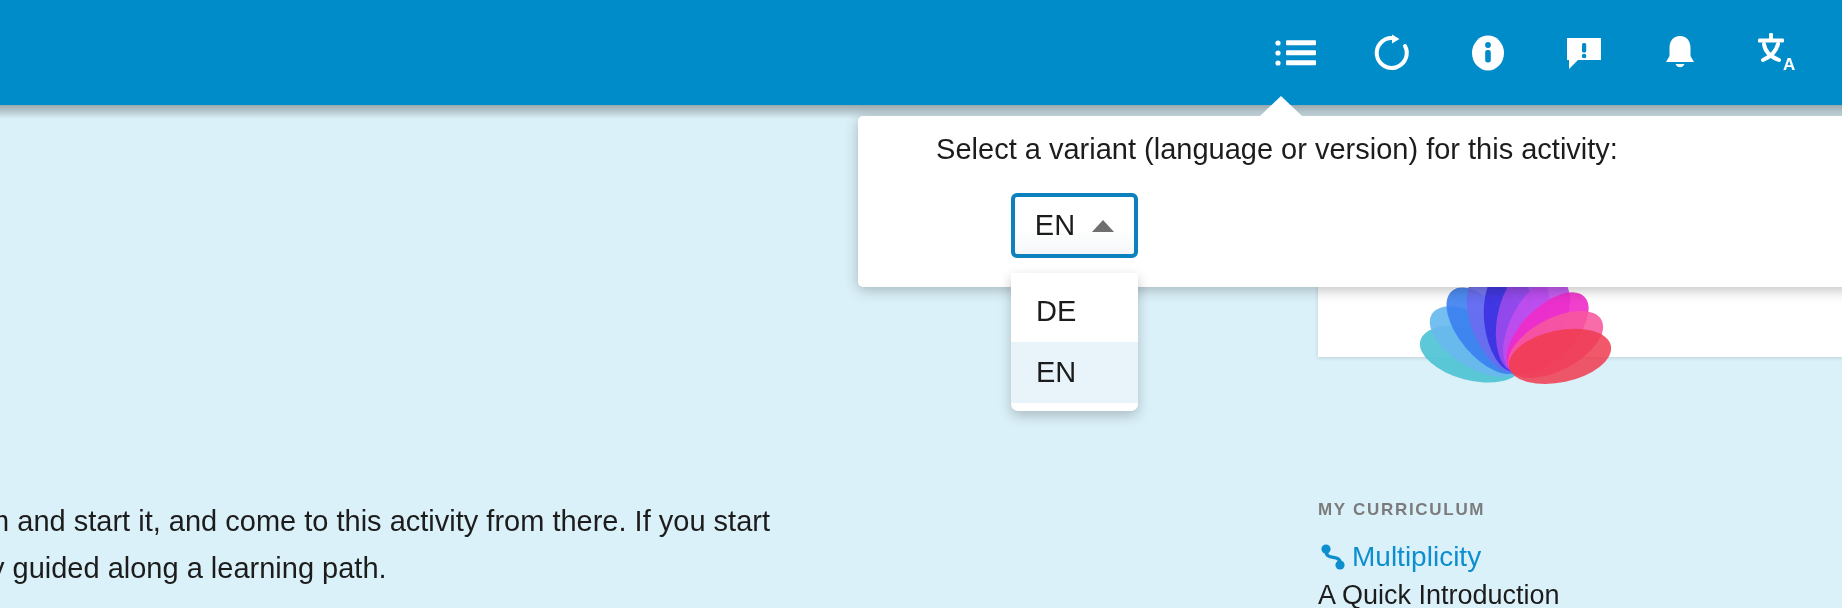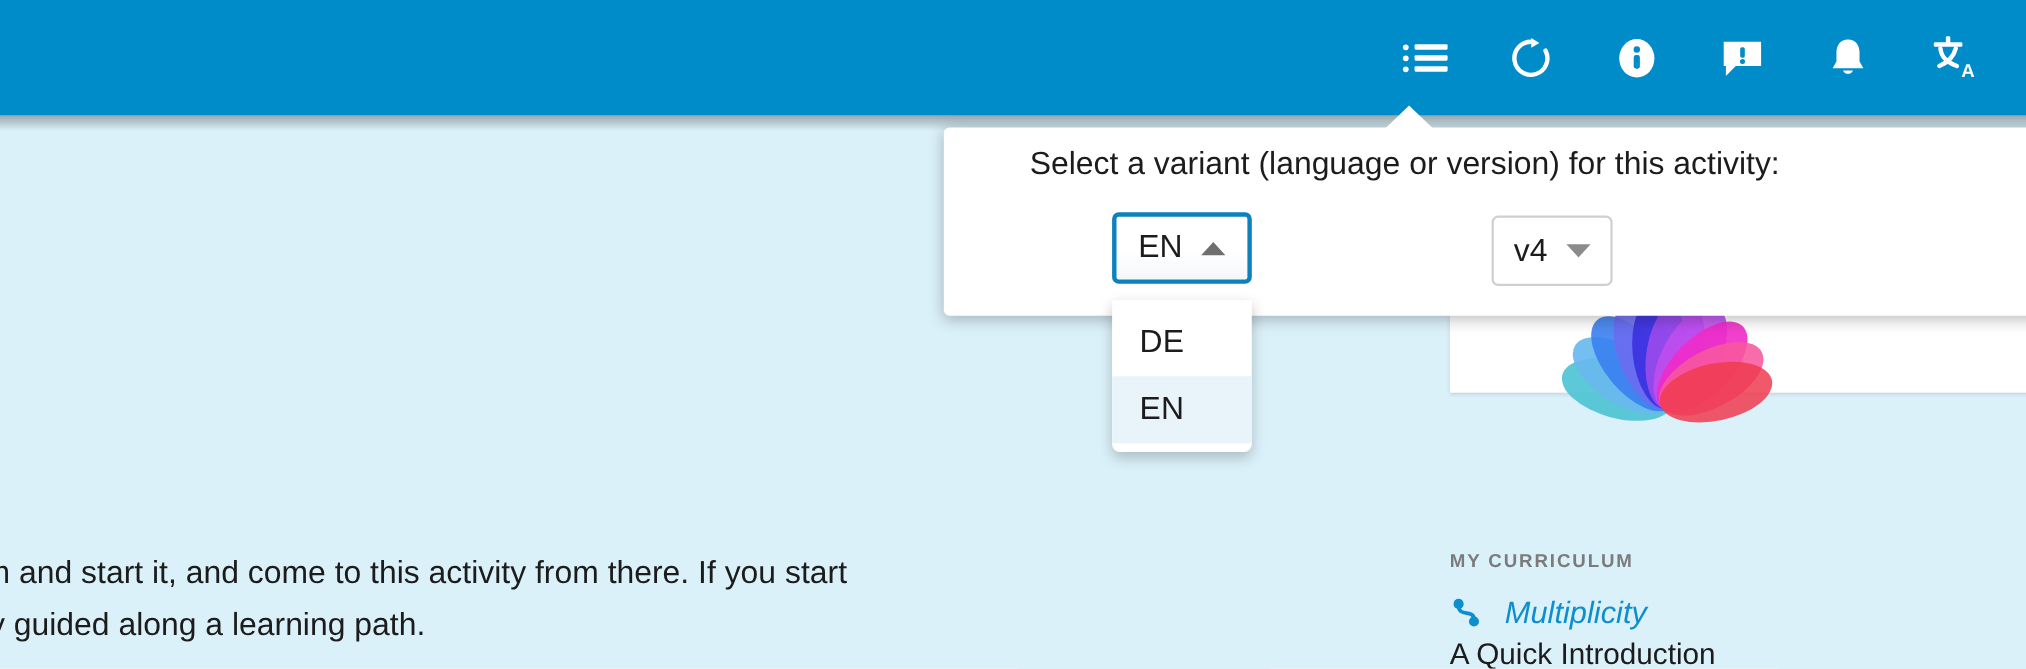--- a/index.html
+++ b/index.html
@@ -107,23 +107,22 @@
     font-size: 17px;
     letter-spacing: 1.7px;
     font-weight: bold;
     color: #7b7b7b;
     text-transform: uppercase;
     margin-bottom: 21px;
   }
   .curriculum-link-row {
     display: flex;
     align-items: center;
-    gap: 20px;
+    gap: 4px;
     margin-bottom: 7px;
-    font-style: italic;
   }
   .curriculum-link {
     font-size: 28px;
     color: #0d8ecf;
     text-decoration: none;
     cursor: pointer;
   }
   .curriculum-sub {
     font-size: 27px;
     color: #1c1c1c;
@@ -336,24 +335,20 @@
   <div class="popover">
     <div class="popover-title">Select a variant (language or version) for this activity:</div>
 
     <div class="selects-row">
 
       <div class="select-box select-lang">
         <span>EN</span>
         <span class="caret-up"></span>
       </div>
 
-      <div class="select-box select-ver">
-        <span>v4</span>
-        <span class="caret-down"></span>
-      </div>
 
     </div>
   </div>
 
   <div class="dropdown">
     <div class="dd-item">DE</div>
     <div class="dd-item selected">EN</div>
   </div>
 
 </div>

